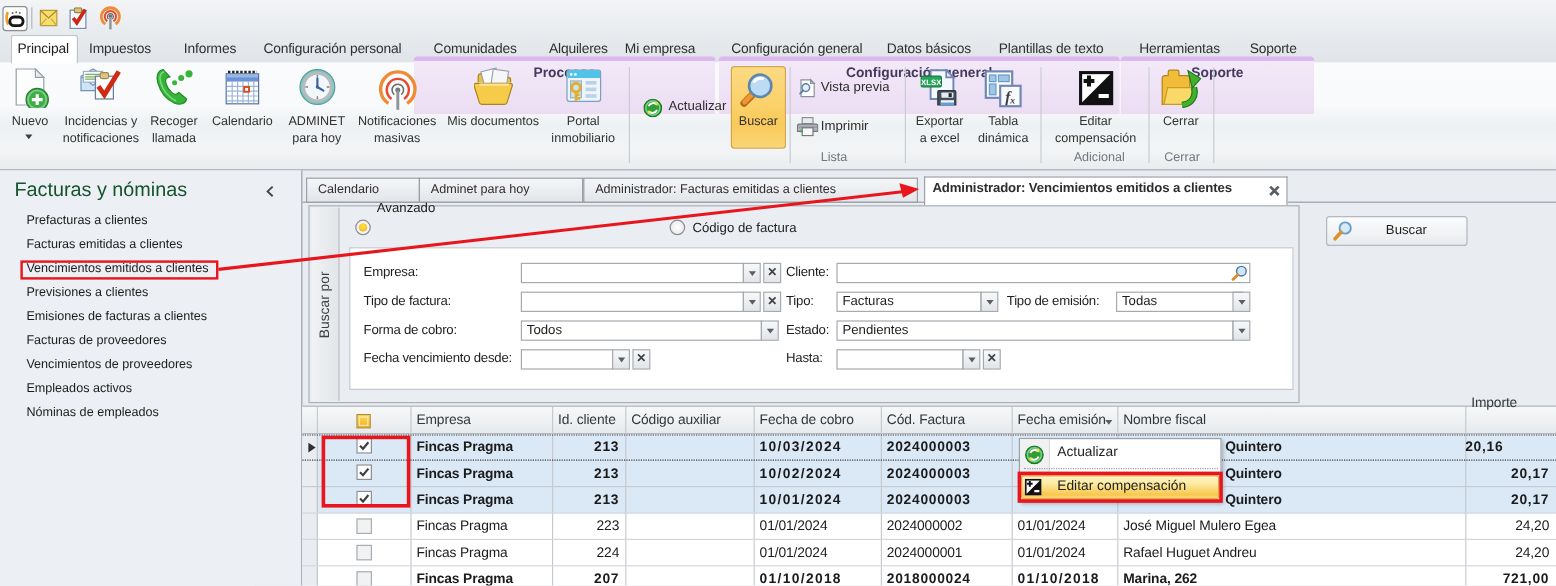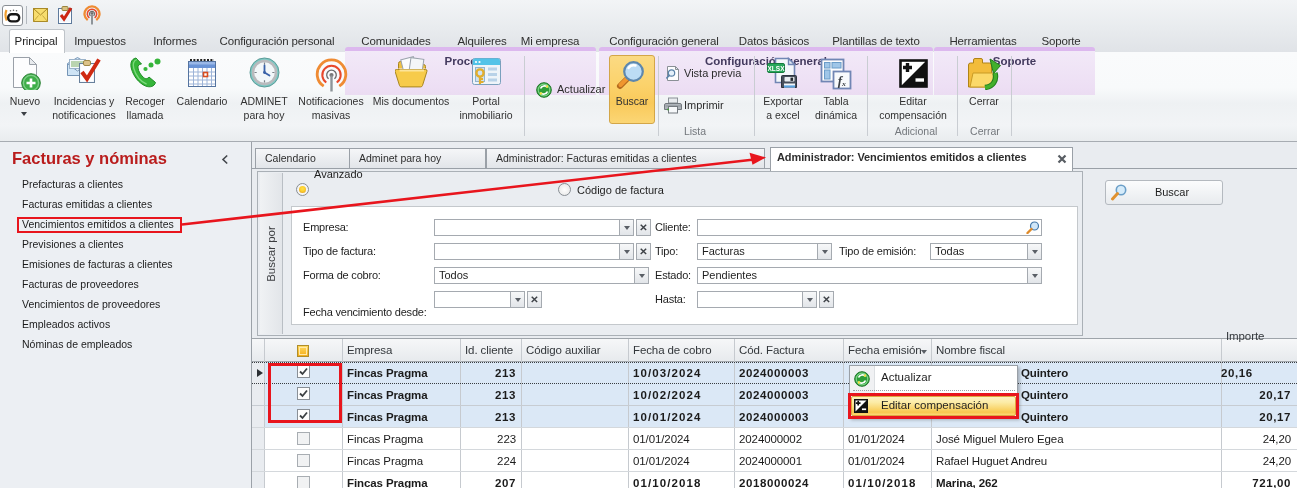--- a/index.html
+++ b/index.html
@@ -263,21 +263,21 @@
 <path d="M2.5 31 v-22 a2 2 0 0 1 2-2 h3 v-3 a1.5 1.5 0 0 1 1.5-1.5 h6 a1.5 1.5 0 0 1 1.5 1.5 v3 h7 a2 2 0 0 1 2 2 v22 z" fill="#f2bc3b" stroke="#b08417"></path>
 <path d="M4 31 l3-14 h22 l-3 14 z" fill="#fbd969" stroke="#c99b25"></path>
 <path d="M19 31.5 c8-1 12-7 10-14.5" fill="none" stroke="#207b1d" stroke-width="5.4"></path>
 <path d="M19 31.5 c8-1 12-7 10-14.5" fill="none" stroke="#43b02c" stroke-width="3.4"></path>
 <polygon points="24,3 34.5,9.5 27.5,17.5" fill="#43b02c" stroke="#207b1d"></polygon>
 </svg>
 <div class="tx ctr" style="left:984px;top:95px">Cerrar</div>
 
 <div class="ab" style="left:0;top:142px;width:251px;height:346px;background:#eceff3"></div>
 <div class="ab" style="left:251px;top:142px;width:1px;height:346px;background:#9ba1a8"></div>
-<div class="ab" style="left:12px;top:149px;font-size:16.5px;font-weight:bold;color:#b91c1c;white-space:nowrap">Facturas y nóminas</div>
+<div class="ab" style="left:12px;top:149px;font-size:16.5px;font-weight:normal;color:#14532d;white-space:nowrap">Facturas y nóminas</div>
 <svg class="ab" style="left:221px;top:154px" width="8" height="11" viewBox="0 0 8 11">
     <path d="M6.2 1.5 L2 5.5 L6.2 9.5" fill="none" stroke="#43474c" stroke-width="1.6"></path>
   </svg>
 <div class="nav" style="left:22px;top:178px">Prefacturas a clientes</div>
 <div class="nav" style="left:22px;top:198px">Facturas emitidas a clientes</div>
 <div class="nav" style="left:22px;top:218px">Vencimientos emitidos a clientes</div>
 <div class="nav" style="left:22px;top:238px">Previsiones a clientes</div>
 <div class="nav" style="left:22px;top:258px">Emisiones de facturas a clientes</div>
 <div class="nav" style="left:22px;top:278px">Facturas de proveedores</div>
 <div class="nav" style="left:22px;top:298px">Vencimientos de proveedores</div>
@@ -328,21 +328,21 @@
 <div class="field" style="left:930px;top:243px;width:106px">Todas</div>
 <div class="dbtn" style="left:1027px;top:243px"></div>
 
 <div class="lbl" style="left:303px;top:269px">Forma de cobro:</div>
 <div class="field" style="left:434px;top:267px;width:201px">Todos</div>
 <div class="dbtn" style="left:634px;top:267px"></div>
 <div class="lbl" style="left:655px;top:269px">Estado:</div>
 <div class="field" style="left:697px;top:267px;width:331px">Pendientes</div>
 <div class="dbtn" style="left:1027px;top:267px"></div>
 
-<div class="lbl" style="left:303px;top:306px">Fecha vencimiento desde:</div>
+<div class="lbl" style="left:303px;top:293px">Fecha vencimiento desde:</div>
 <div class="field" style="left:434px;top:291px;width:77px"></div>
 <div class="dbtn" style="left:510px;top:291px"></div>
 <div class="xbtn" style="left:527px;top:291px">✕</div>
 <div class="lbl" style="left:655px;top:293px">Hasta:</div>
 <div class="field" style="left:697px;top:291px;width:106px"></div>
 <div class="dbtn" style="left:802px;top:291px"></div>
 <div class="xbtn" style="left:819px;top:291px">✕</div>
 
 <div class="ab" style="left:1105px;top:180px;width:118px;height:25px;background:linear-gradient(180deg,#fbfcfd,#e8ebee);border:1px solid #b4b9bf;border-radius:3px;box-sizing:border-box"></div>
 <svg class="ab" style="left:1110px;top:184px" width="18" height="17" viewBox="0 0 18 17">

